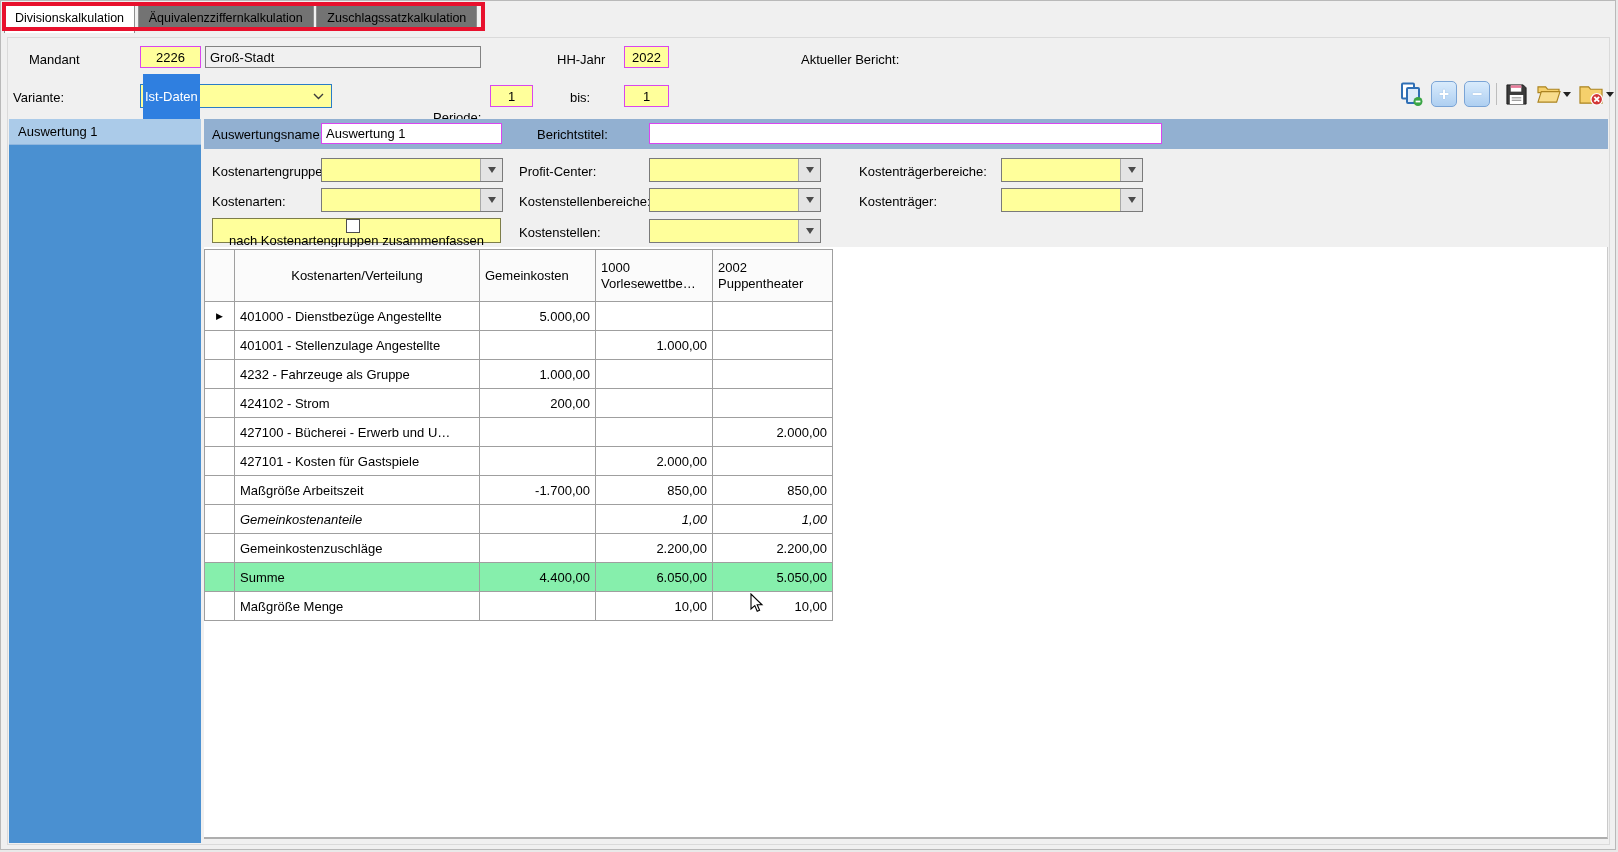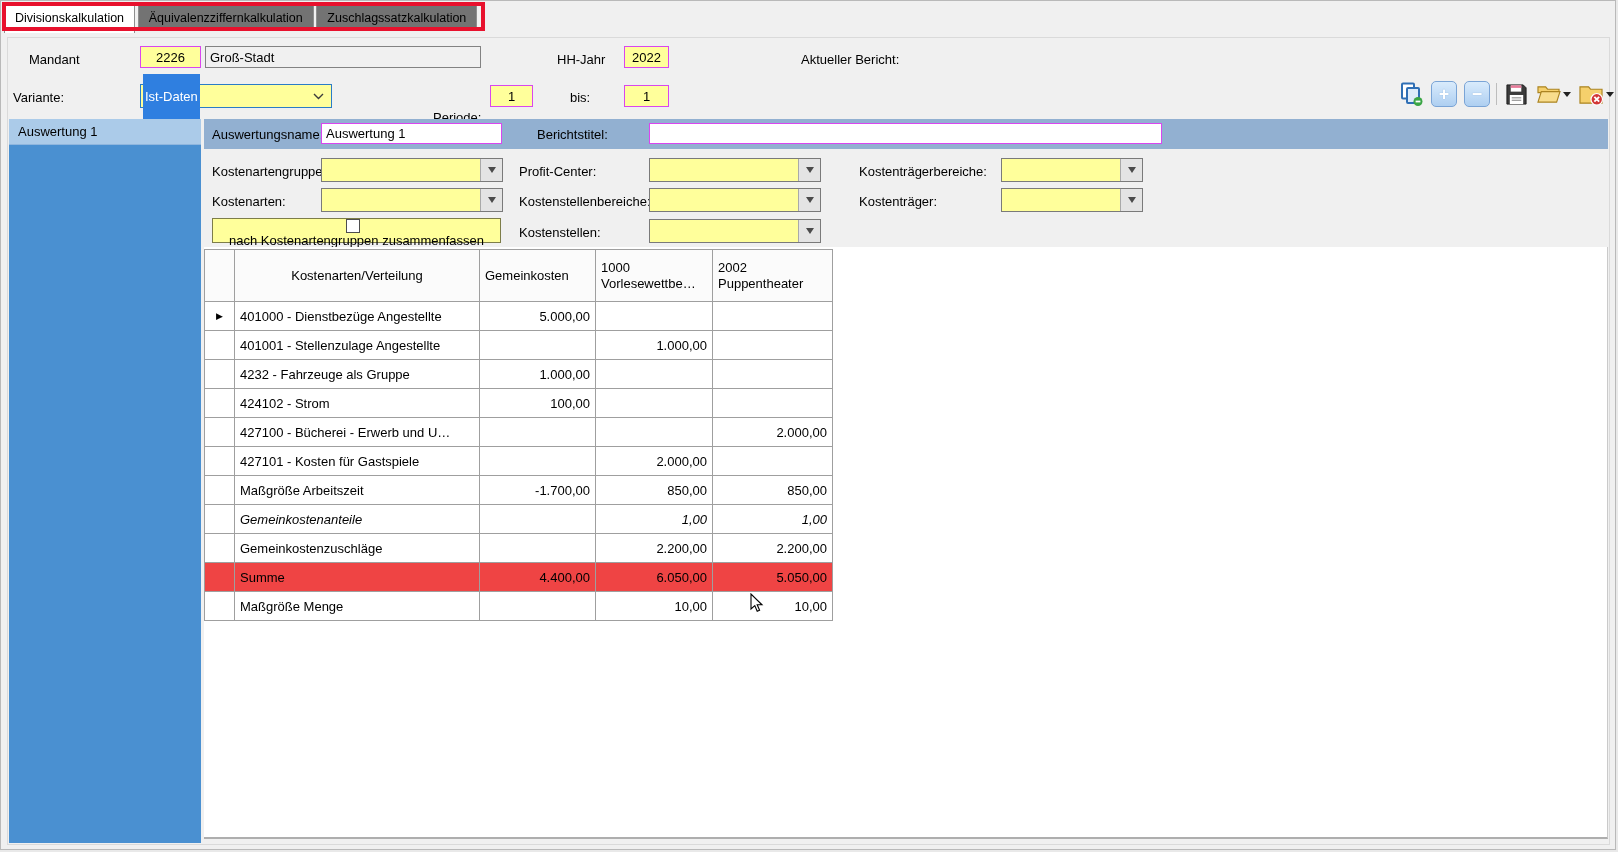--- a/index.html
+++ b/index.html
@@ -144,21 +144,21 @@
     border:1px solid #9f9f9f;
     height:29px; padding:0 5px;
     font-weight:normal; overflow:hidden; white-space:nowrap;
   }
   table.cost thead th { height:52px; background:#fbfbfb; vertical-align:middle; text-align:left; }
   th.h-name { text-align:center !important; }
   th.h-two div { line-height:16px; }
   td.c-marker { text-align:center; font-size:9px; padding:0; }
   td.c-name { text-align:left; }
   td.c-num { text-align:right; }
-  tr.row-hl td { background:#ef4444; }
+  tr.row-hl td { background:#86efac; }
   tr.row-it td { font-style:italic; }
 
   
   .cursor { position:absolute; left:748px; top:592px; z-index:9; pointer-events:none; }
 </style>
 </head>
 <body>
 
 <div class="window">
 
@@ -347,21 +347,21 @@
         <tr>
           <td class="c-marker"></td>
           <td class="c-name">4232 - Fahrzeuge als Gruppe</td>
           <td class="c-num">1.000,00</td>
           <td class="c-num"></td>
           <td class="c-num"></td>
         </tr>
         <tr>
           <td class="c-marker"></td>
           <td class="c-name">424102 - Strom</td>
-          <td class="c-num">100,00</td>
+          <td class="c-num">200,00</td>
           <td class="c-num"></td>
           <td class="c-num"></td>
         </tr>
         <tr>
           <td class="c-marker"></td>
           <td class="c-name">427100 - Bücherei - Erwerb und U…</td>
           <td class="c-num"></td>
           <td class="c-num"></td>
           <td class="c-num">2.000,00</td>
         </tr>

